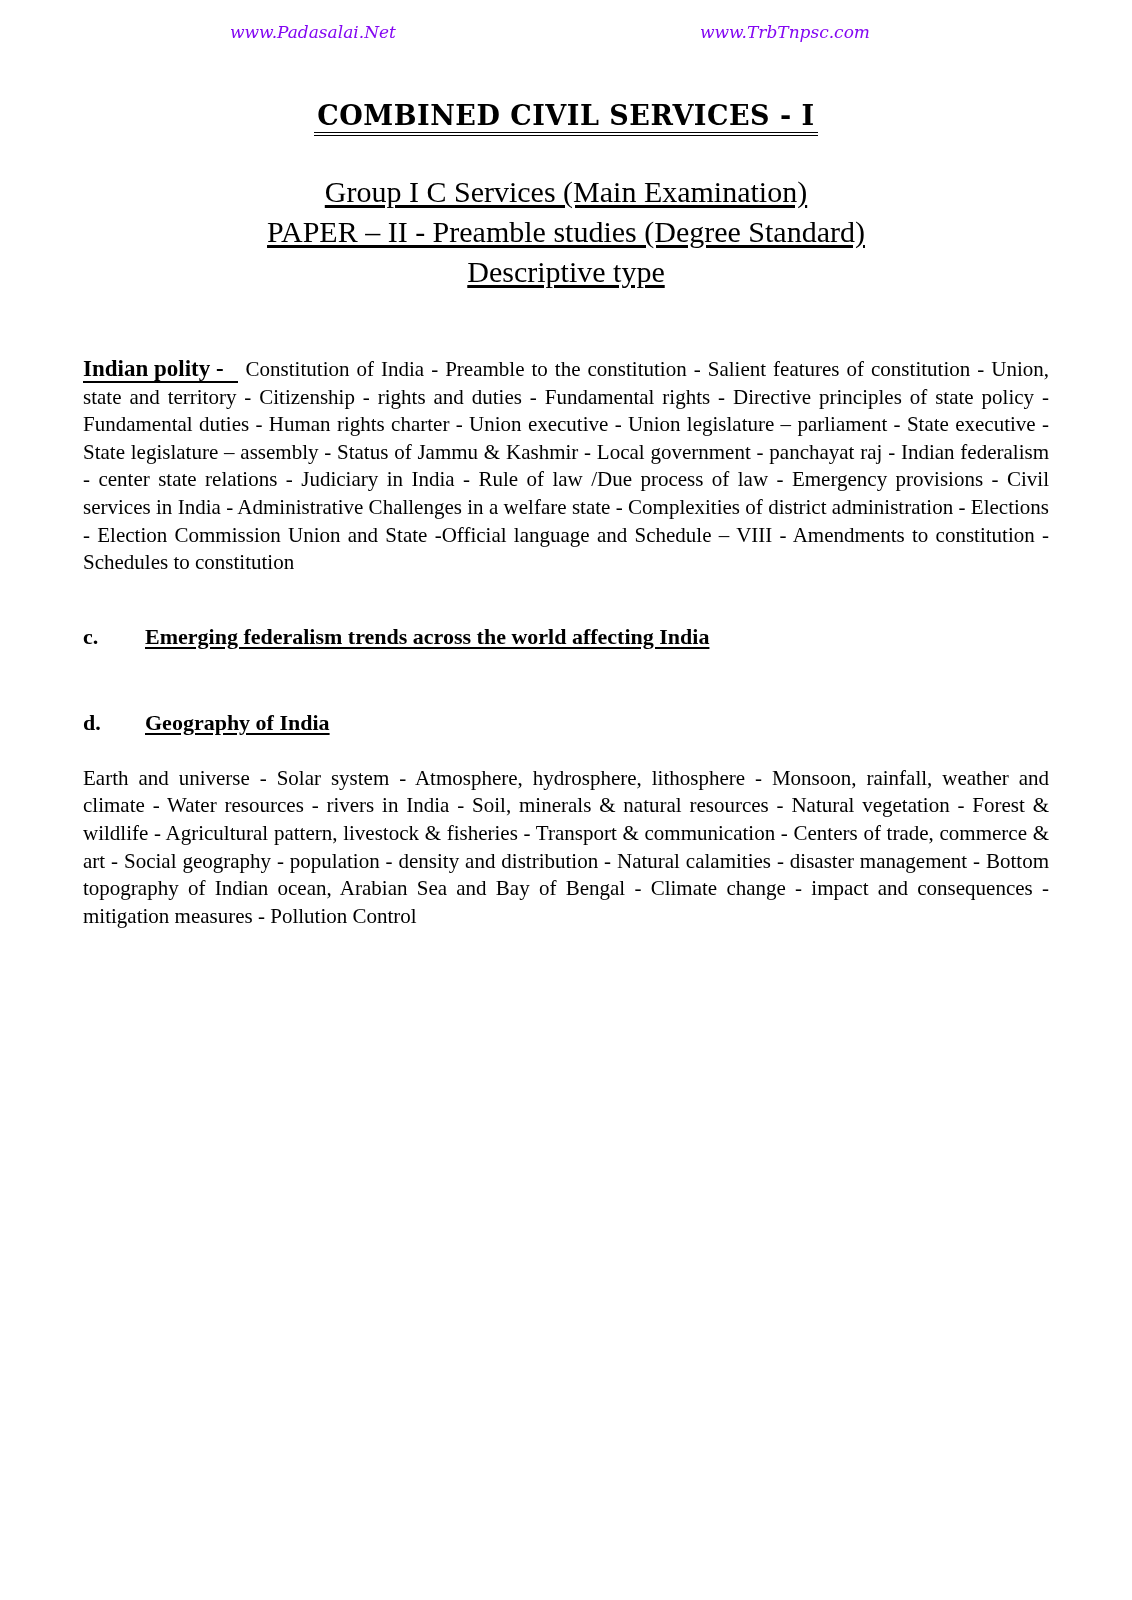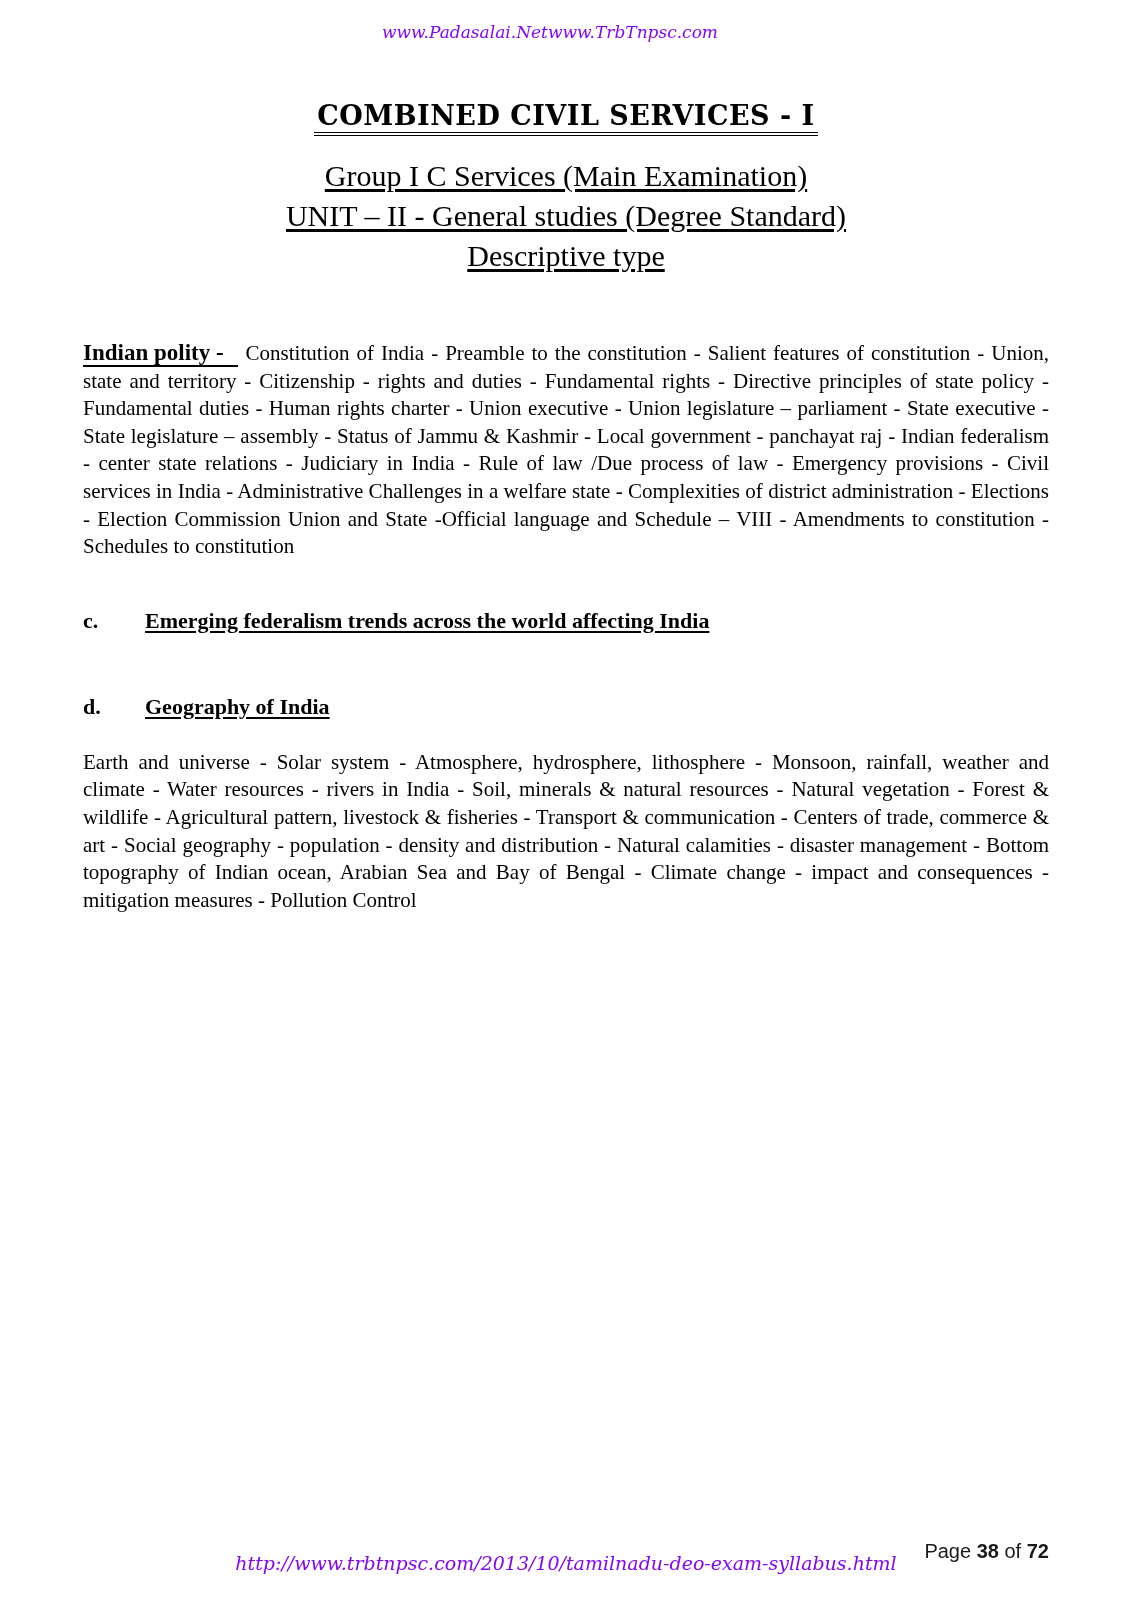--- a/index.html
+++ b/index.html
@@ -8,21 +8,21 @@
     width: 1132px; height: 1600px;
     font-family: "Liberation Serif", serif;
     color: #000000;
     position: relative;
     overflow: hidden;
   }
   .page { padding: 0 83px; position: relative; height: 100%; }
 
   
   .page-header {
-    display: flex; justify-content: center;
+    display: flex; justify-content: space-between;
     padding: 22px 179px 0 147px;
   }
   .site-link {
     font-family: "DejaVu Serif", serif;
     font-style: italic;
     font-size: 17px;
     color: #8306f2;
     text-decoration: none;
     cursor: pointer;
   }
@@ -33,21 +33,21 @@
     display: inline-block;
     font-family: "DejaVu Serif", serif;
     font-weight: bold;
     font-size: 27px;
     letter-spacing: 0.5px;
     border-bottom: 4px double #000;
     padding: 0 3px 1px 3px;
   }
 
   
-  .subtitle { text-align: center; margin-top: 20px; }
+  .subtitle { text-align: center; margin-top: 36px; }
   .subtitle-line {
     font-size: 30px;
     line-height: 40px;
     text-decoration: underline;
     text-underline-offset: 3px;
   }
 
   
   .unit-heading {
     margin-top: 60px;
@@ -125,45 +125,34 @@
     <a class="site-link">www.Padasalai.Net</a>
     <a class="site-link">www.TrbTnpsc.com</a>
   </div>
 
   <div class="title-wrap">
     <span class="doc-title">COMBINED CIVIL SERVICES - I</span>
   </div>
 
   <div class="subtitle">
     <div class="subtitle-line">Group I C Services (Main Examination)</div>
-    <div class="subtitle-line">UNIT – II - General studies (Degree Standard)</div>
+    <div class="subtitle-line">PAPER – II - Preamble studies (Degree Standard)</div>
     <div class="subtitle-line">Descriptive type</div>
   </div>
 
 
   <p class="body-para para-polity"><span class="polity-lead">Indian polity -</span><span>Constitution of India -  Preamble to the constitution - Salient features of constitution - Union, state and territory - Citizenship - rights and duties -  Fundamental rights - Directive principles of state policy  -  Fundamental duties - Human rights charter -  Union executive - Union legislature – parliament - State executive - State legislature – assembly - Status of Jammu &amp; Kashmir - Local government - panchayat raj -  Indian federalism - center state relations - Judiciary in India  - Rule of law /Due process of law  - Emergency provisions - Civil services in India - Administrative Challenges in a welfare state - Complexities of district administration - Elections - Election Commission Union and State -Official language and Schedule – VIII - Amendments to constitution - Schedules to constitution</span></p>
 
   <div class="sub-heading heading-c">
     <span class="letter">c.</span>
     <span class="text">Emerging federalism trends across the world  affecting India</span>
   </div>
 
 
   <div class="sub-heading heading-d">
     <span class="letter">d.</span>
     <span class="text">Geography  of India</span>
   </div>
 
   <p class="body-para para-geo">Earth and universe - Solar system - Atmosphere, hydrosphere, lithosphere - Monsoon, rainfall, weather  and climate - Water resources - rivers in India - Soil, minerals &amp; natural resources - Natural vegetation - Forest &amp; wildlife - Agricultural pattern, livestock &amp; fisheries - Transport &amp; communication - Centers of trade, commerce &amp;  art - Social geography - population - density and distribution - Natural calamities - disaster management - Bottom topography of Indian ocean, Arabian Sea and  Bay of Bengal - Climate change - impact and consequences - mitigation measures - Pollution Control</p>
 
-  <div class="page-footer">
-    <div class="footer-link-wrap">
-      <a class="footer-link">http://www.trbtnpsc.com/2013/10/tamilnadu-deo-exam-syllabus.html</a>
-    </div>
-    <div class="page-num">
-      <span>Page</span>
-      <span class="b">38</span>
-      <span>of</span>
-      <span class="b">72</span>
-    </div>
-  </div>
 
 </div>
 
 </body></html>

